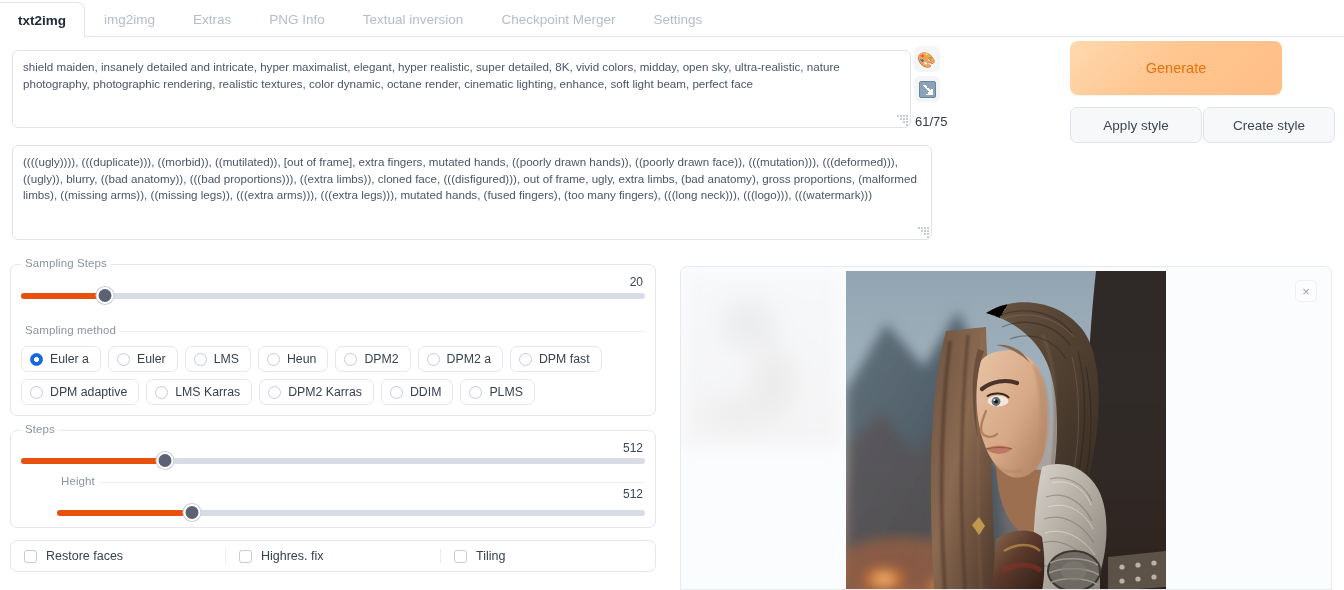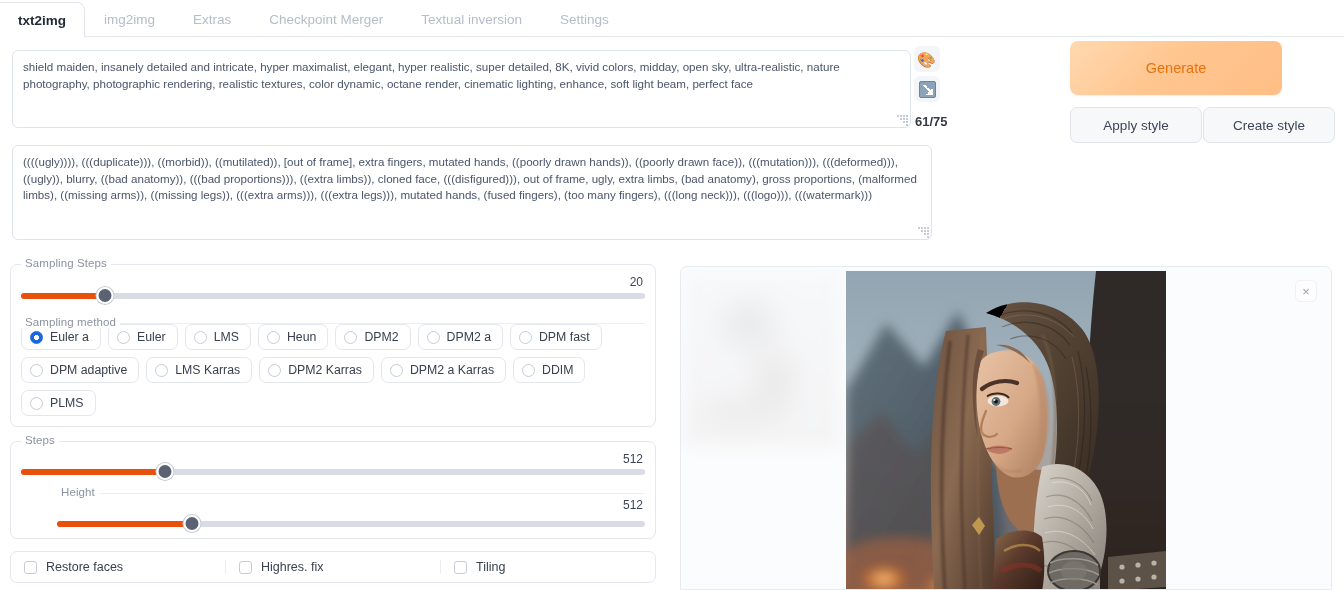--- a/index.html
+++ b/index.html
@@ -108,21 +108,20 @@
     content: "";
     position: absolute; left: 3px; top: 3px;
     width: 10px; height: 10px;
     background:
       linear-gradient(45deg, transparent 46%, #ffffff 46%, #ffffff 60%, transparent 60%),
       linear-gradient(135deg, transparent 65%, #ffffff 65%);
   }
   .counter {
     font-size: 13px; color: #333a46; margin-top: 12px; padding-left: 1px;
     font-family: "Liberation Sans", sans-serif;
-    font-weight: bold;
   }
 
   
   .generate {
     position: absolute; left: 1070px; top: 41px;
     width: 212px; height: 54px;
     border-radius: 8px;
     border: none;
     background: linear-gradient(135deg, #ffd9b0 0%, #ffc690 45%, #ffbe86 100%);
     color: #e8710a;
@@ -276,22 +275,23 @@
   }
 </style>
 </head>
 <body>
 
 <div class="tabbar">
   <div class="tabs-inner" id="tabs">
       <div class="tab active"><span>txt2img</span></div>
       <div class="tab"><span>img2img</span></div>
       <div class="tab"><span>Extras</span></div>
+      <div class="tab"><span>PNG Info</span></div>
+      <div class="tab"><span>Textual inversion</span></div>
       <div class="tab"><span>Checkpoint Merger</span></div>
-      <div class="tab"><span>Textual inversion</span></div>
       <div class="tab"><span>Settings</span></div>
     </div>
 </div>
 
 <div class="prompt-wrap">
   <textarea class="ta" id="prompt-ta" placeholder="Prompt" style="">shield maiden, insanely detailed and intricate, hyper maximalist, elegant, hyper realistic, super detailed, 8K, vivid colors, midday, open sky, ultra-realistic, nature photography, photographic rendering, realistic textures, color dynamic, octane render, cinematic lighting, enhance, soft light beam, perfect face</textarea>
   <div class="grip" id="grip1">
       <span style="right: 0px; bottom: 0px; width: 1.6px; height: 1.6px;"></span>
       <span style="right: 0px; bottom: 3px; width: 1.6px; height: 1.6px;"></span>
       <span style="right: 3px; bottom: 3px; width: 1.6px; height: 1.6px;"></span>
@@ -336,21 +336,21 @@
 <div class="leftpanel">
 
   <div class="group" style="padding:14px 10px 10px 10px;">
     <span class="glabel">Sampling Steps</span>
     <span class="val" style="top:10px;">20</span>
     <div class="slider" style="margin-top:14px;">
       <div class="fill" id="steps-fill" style="width: 13.5%;"></div>
       <div class="thumb" id="steps-thumb" style="left: 13.5%;"></div>
     </div>
 
-    <div style="position:relative; margin-top:24px; border-top:1px solid #eceef2; ">
+    <div style="position:relative; margin-top:32px; border-top:1px solid #eceef2; padding-top:14px;">
       <span class="glabel" style="top:-8px; left:0px;">Sampling method</span>
       <div class="chiprow" id="method-chips">
           <div class="chip sel">
             <span class="radio"></span>
             <span>Euler a</span>
           </div>
           <div class="chip">
             <span class="radio"></span>
             <span>Euler</span>
           </div>
@@ -378,24 +378,20 @@
             <span class="radio"></span>
             <span>DPM adaptive</span>
           </div>
           <div class="chip">
             <span class="radio"></span>
             <span>LMS Karras</span>
           </div>
           <div class="chip">
             <span class="radio"></span>
             <span>DPM2 Karras</span>
-          </div>
-          <div class="chip">
-            <span class="radio"></span>
-            <span>DPM2 a Karras</span>
           </div>
           <div class="chip">
             <span class="radio"></span>
             <span>DDIM</span>
           </div>
           <div class="chip">
             <span class="radio"></span>
             <span>PLMS</span>
           </div>
         </div>

